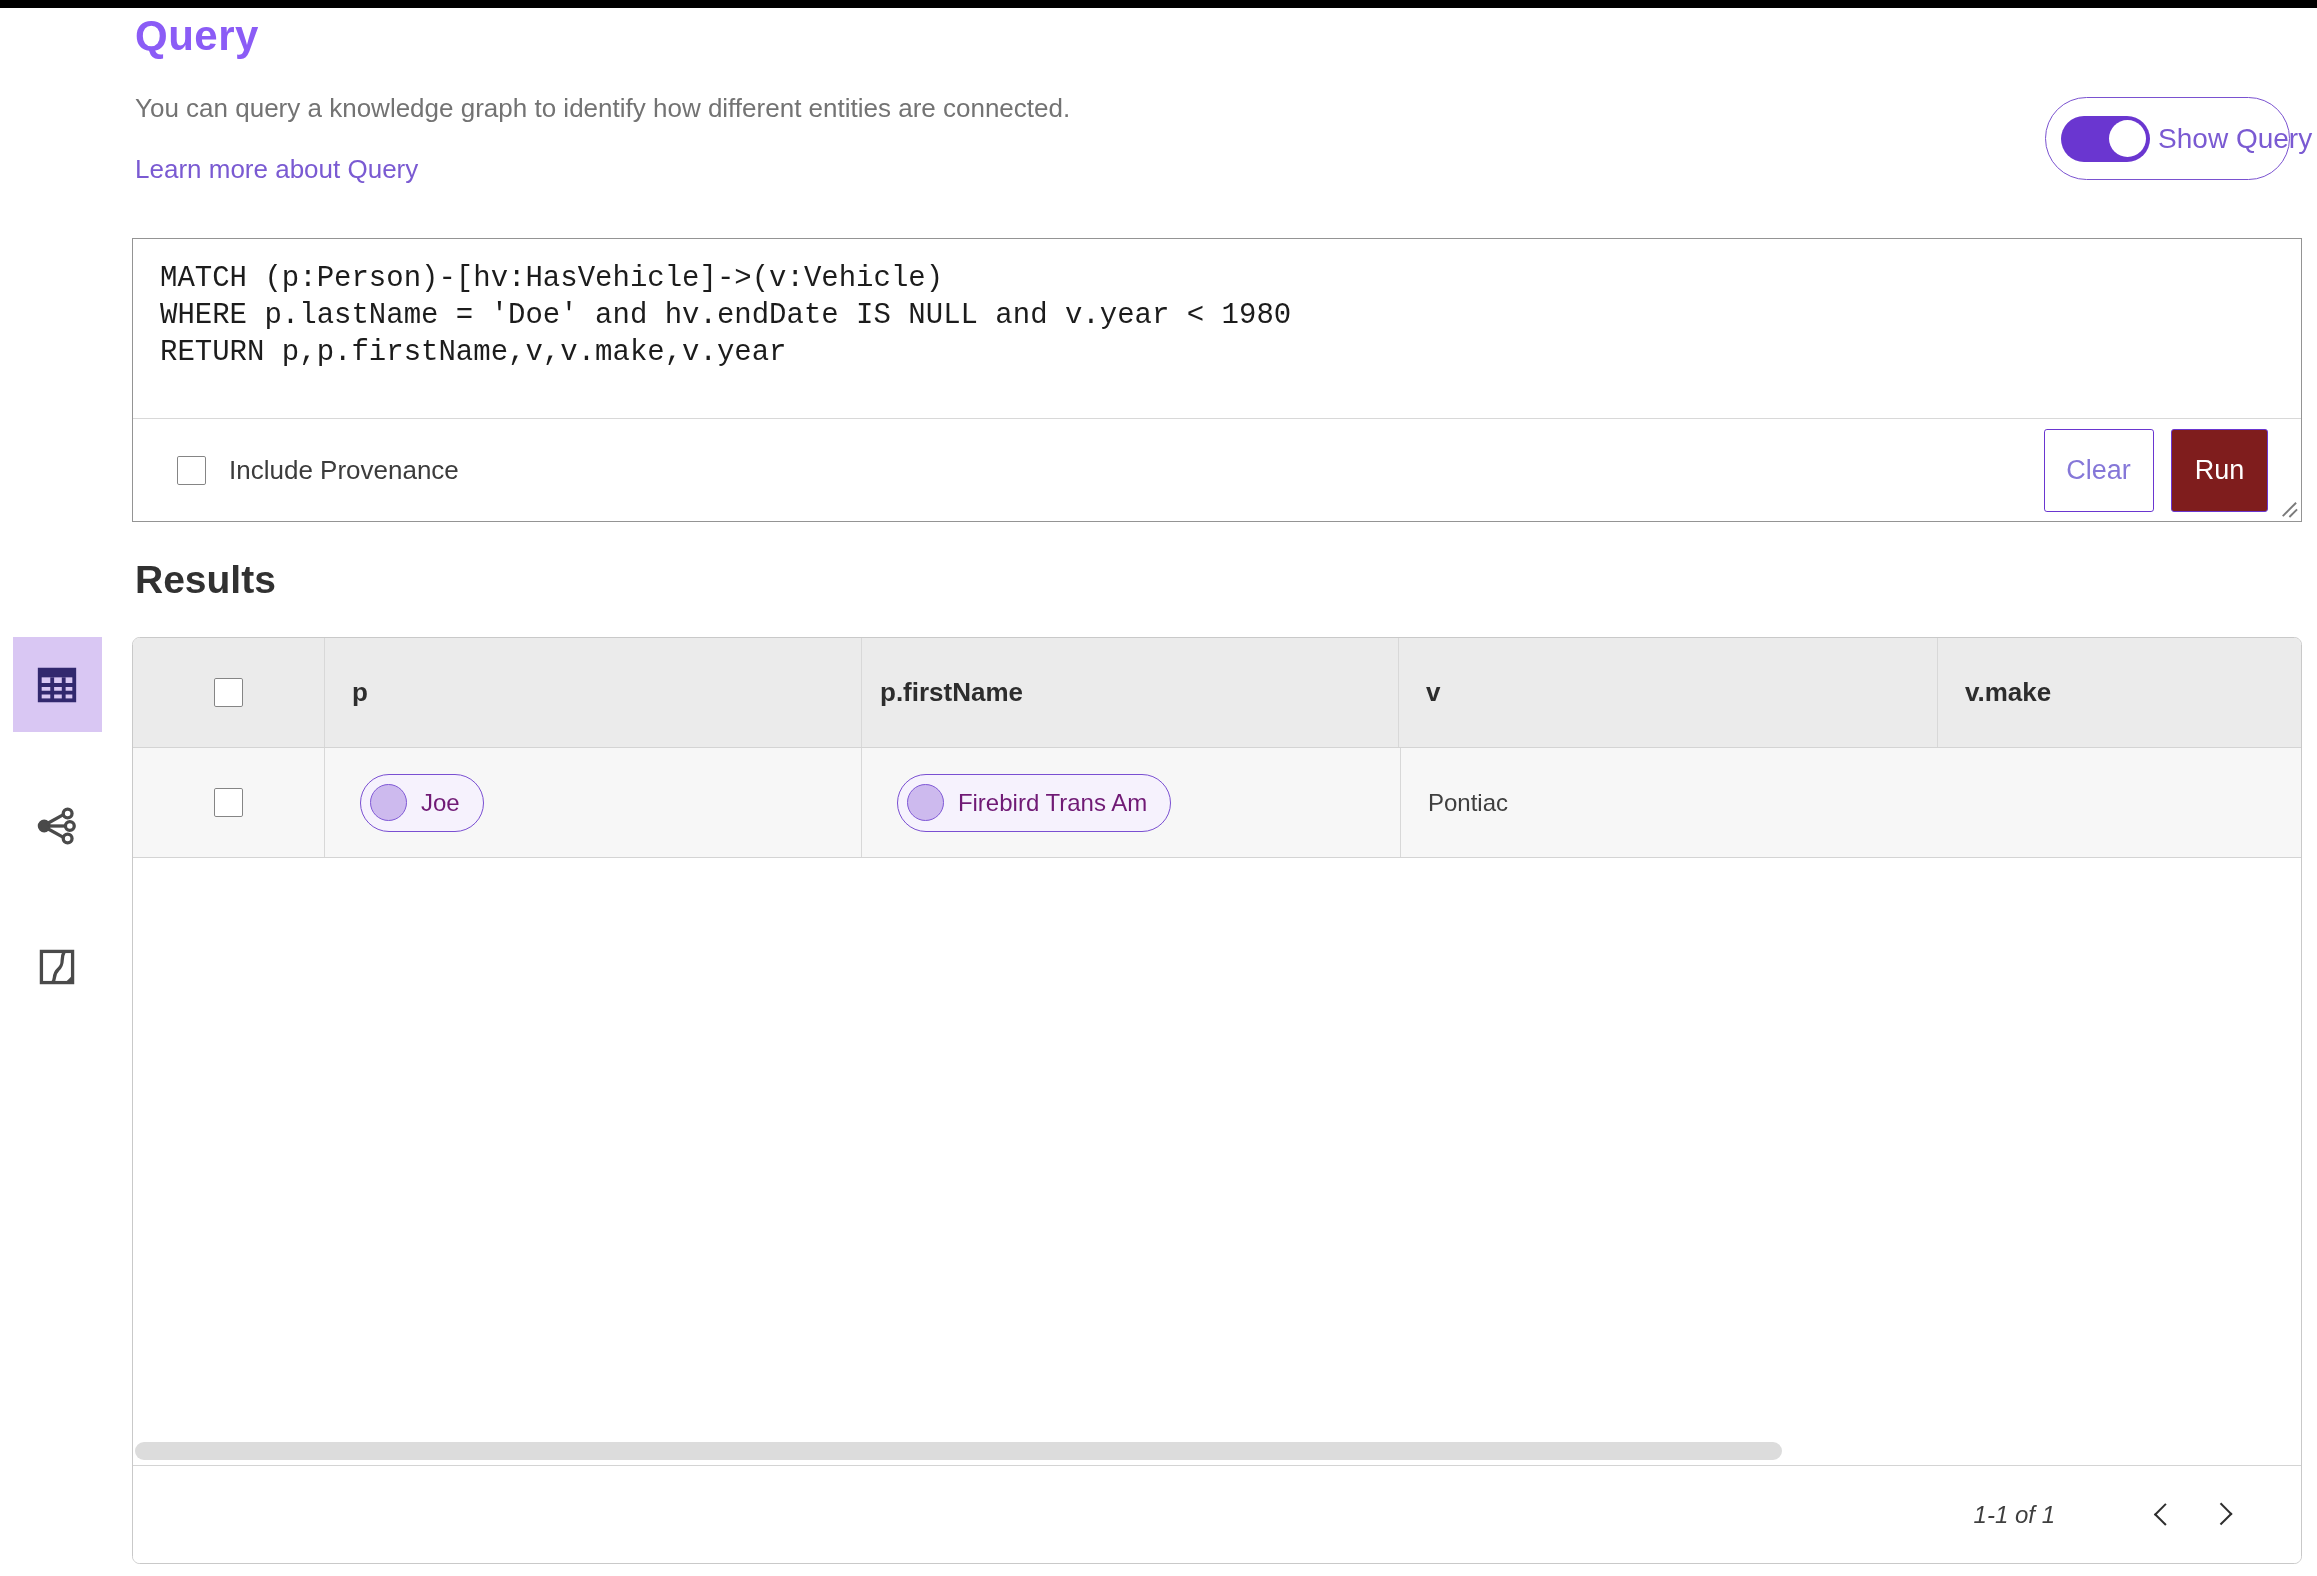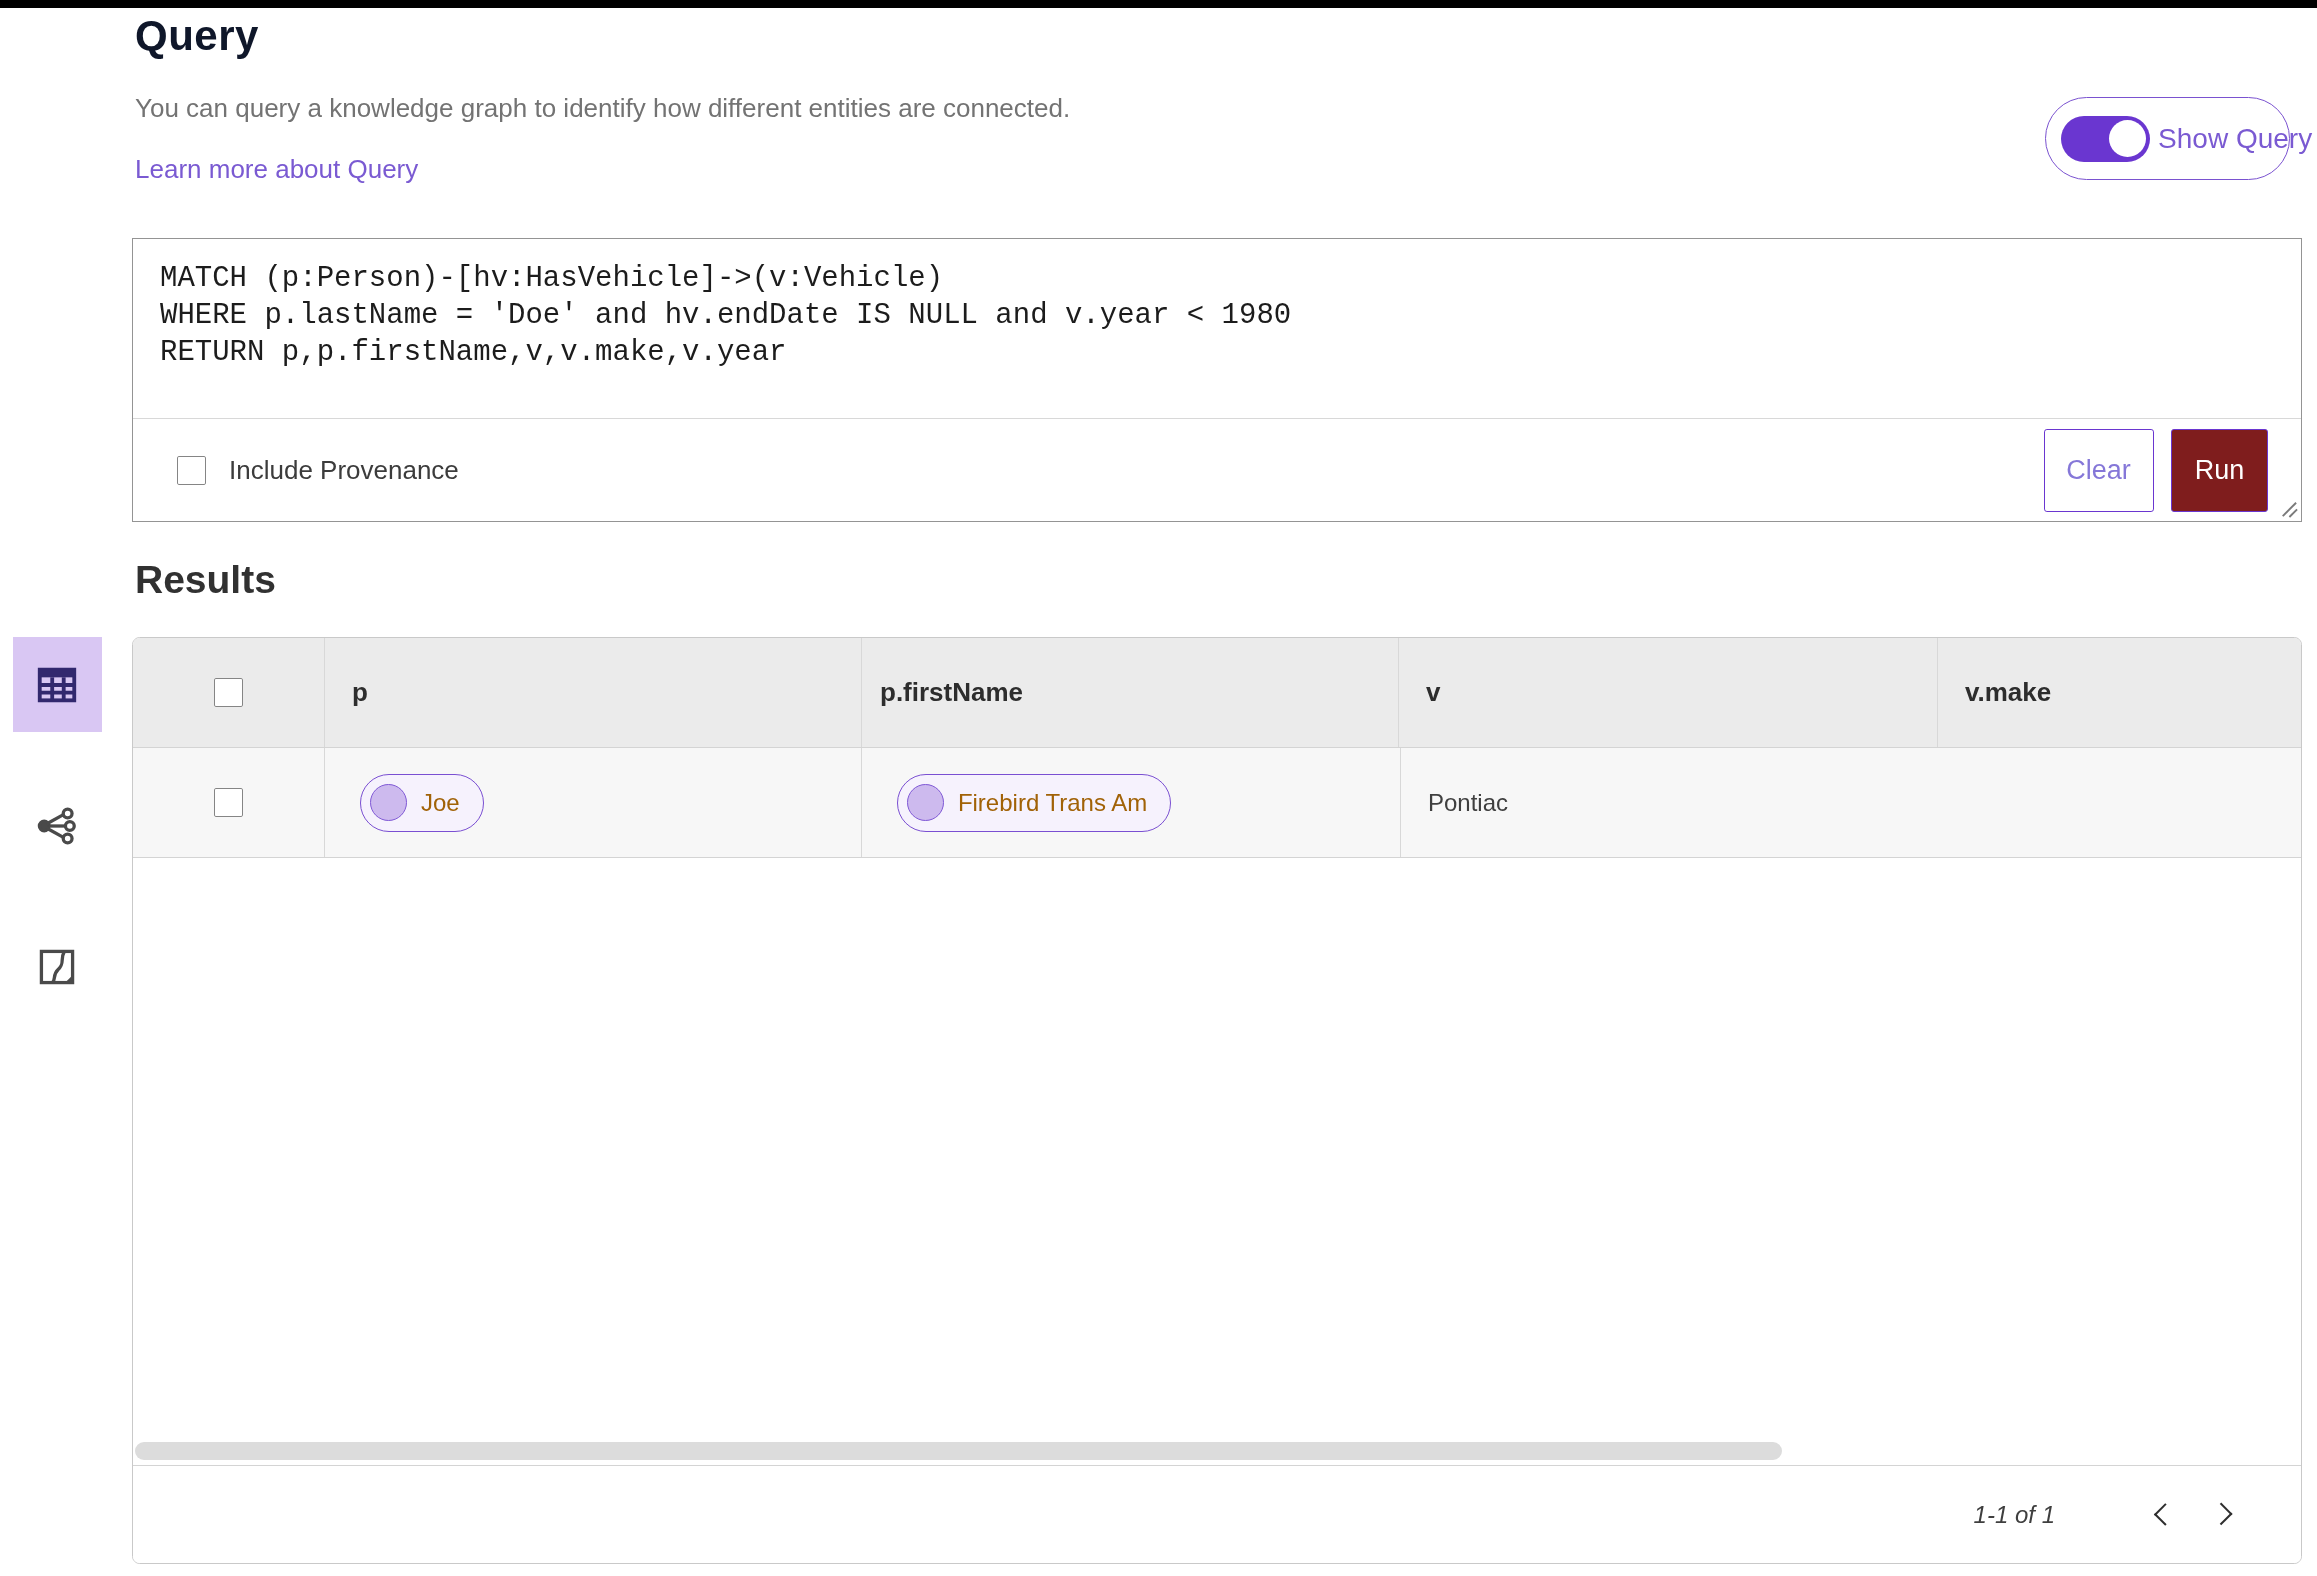--- a/index.html
+++ b/index.html
@@ -2,21 +2,21 @@
 <html><head>
 <meta charset="utf-8">
 <style>
   * { box-sizing: border-box; margin: 0; padding: 0; }
   html,body { width: 2317px; height: 1577px; background:#ffffff; }
   body { font-family: "Liberation Sans", sans-serif; color:#333; position:relative; overflow:hidden; }
 
   .topbar { position:absolute; left:0; top:0; width:2317px; height:7.7px; background:#000; }
 
   
-  .page-title { position:absolute; left:135px; top:11.6px; font-size:42px; font-weight:bold; color:#0f172a; letter-spacing:0.5px; }
+  .page-title { position:absolute; left:135px; top:11.6px; font-size:42px; font-weight:bold; color:#8b5cf6; letter-spacing:0.5px; }
   .page-desc  { position:absolute; left:135px; top:93px; font-size:26px; color:#737373; }
   .learn-link { position:absolute; left:135px; top:154px; font-size:26px; color:#7a5ad2; cursor:pointer; }
 
   .toggle-pill { position:absolute; left:2045px; top:97px; width:245px; height:83px;
     border:1.9px solid #7a52d0; border-radius:42px; background:#fff;
     display:flex; align-items:center; padding:0 15.4px 0 15.4px; gap:7.7px; cursor:pointer; }
   .switch { width:89px; height:46px; border-radius:23px; background:#6a36d0; position:relative; flex:0 0 auto; }
   .switch .knob { position:absolute; right:4.8px; top:4.8px; width:37px; height:37px; border-radius:50%; background:#fff; }
   .toggle-label { font-size:28px; color:#7a5ad2; white-space:nowrap; }
 
@@ -57,21 +57,21 @@
   .c1 { width:537px; padding-left:27px; }
   .c2 { width:537px; padding-left:18px; }
   .c3 { width:539px; padding-left:27px; }
   .c4 { flex:1; padding-left:27px; }
   .h-label { font-size:26px; font-weight:bold; color:#2d2d2d; }
   .cell-text { font-size:24px; color:#3f3f3f; }
 
   .chip { display:inline-flex; align-items:center; gap:13.5px; height:58px; border-radius:29px;
     border:1.9px solid #7a4fd2; background:#f6f2fd; padding:0 23px 0 9.7px; margin-left:7.7px; cursor:pointer; }
   .chip .dot { width:37px; height:37px; border-radius:50%; background:#cdbaee; border:1.9px solid #8059d6; flex:0 0 auto; }
-  .chip .chip-label { font-size:24px; color:#a16207; white-space:nowrap; }
+  .chip .chip-label { font-size:24px; color:#701a75; white-space:nowrap; }
 
   .t-filler { flex:1; background:#fff; }
 
   .hscroll { height:25px; position:relative; flex:0 0 auto; }
   .hscroll .thumb { position:absolute; left:1.9px; top:1.9px; width:1647px; height:18.3px; border-radius:9.7px; background:#dcdcdc; cursor:grab; }
 
   .t-footer { height:98px; border-top:1.9px solid #d4d4d4; background:#fff;
     display:flex; align-items:center; justify-content:flex-end; padding-right:46px; gap:0; flex:0 0 auto; }
   .range-label { font-size:24px; color:#3f3f3f; margin-right:76px;font-style:italic; }
   .page-btn { width:62px; height:62px; display:flex; align-items:center; justify-content:center; cursor:pointer; }

